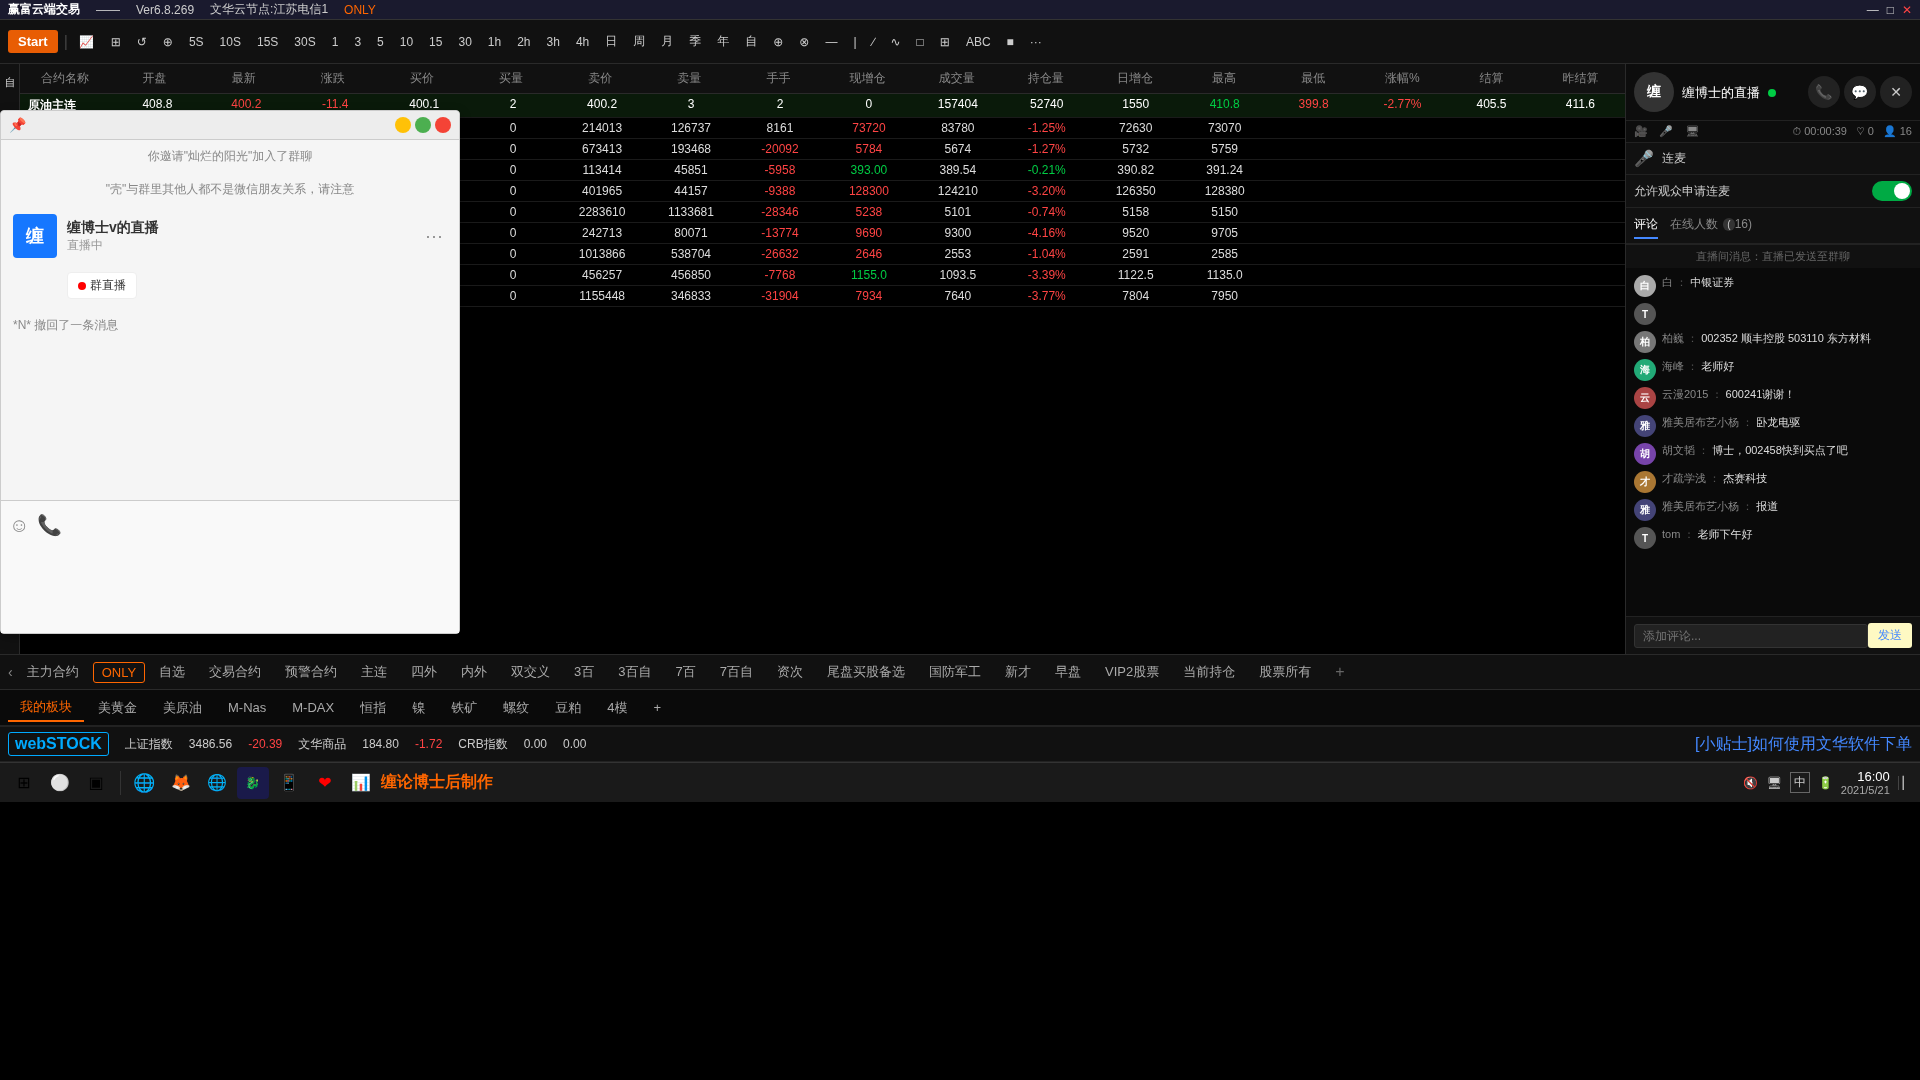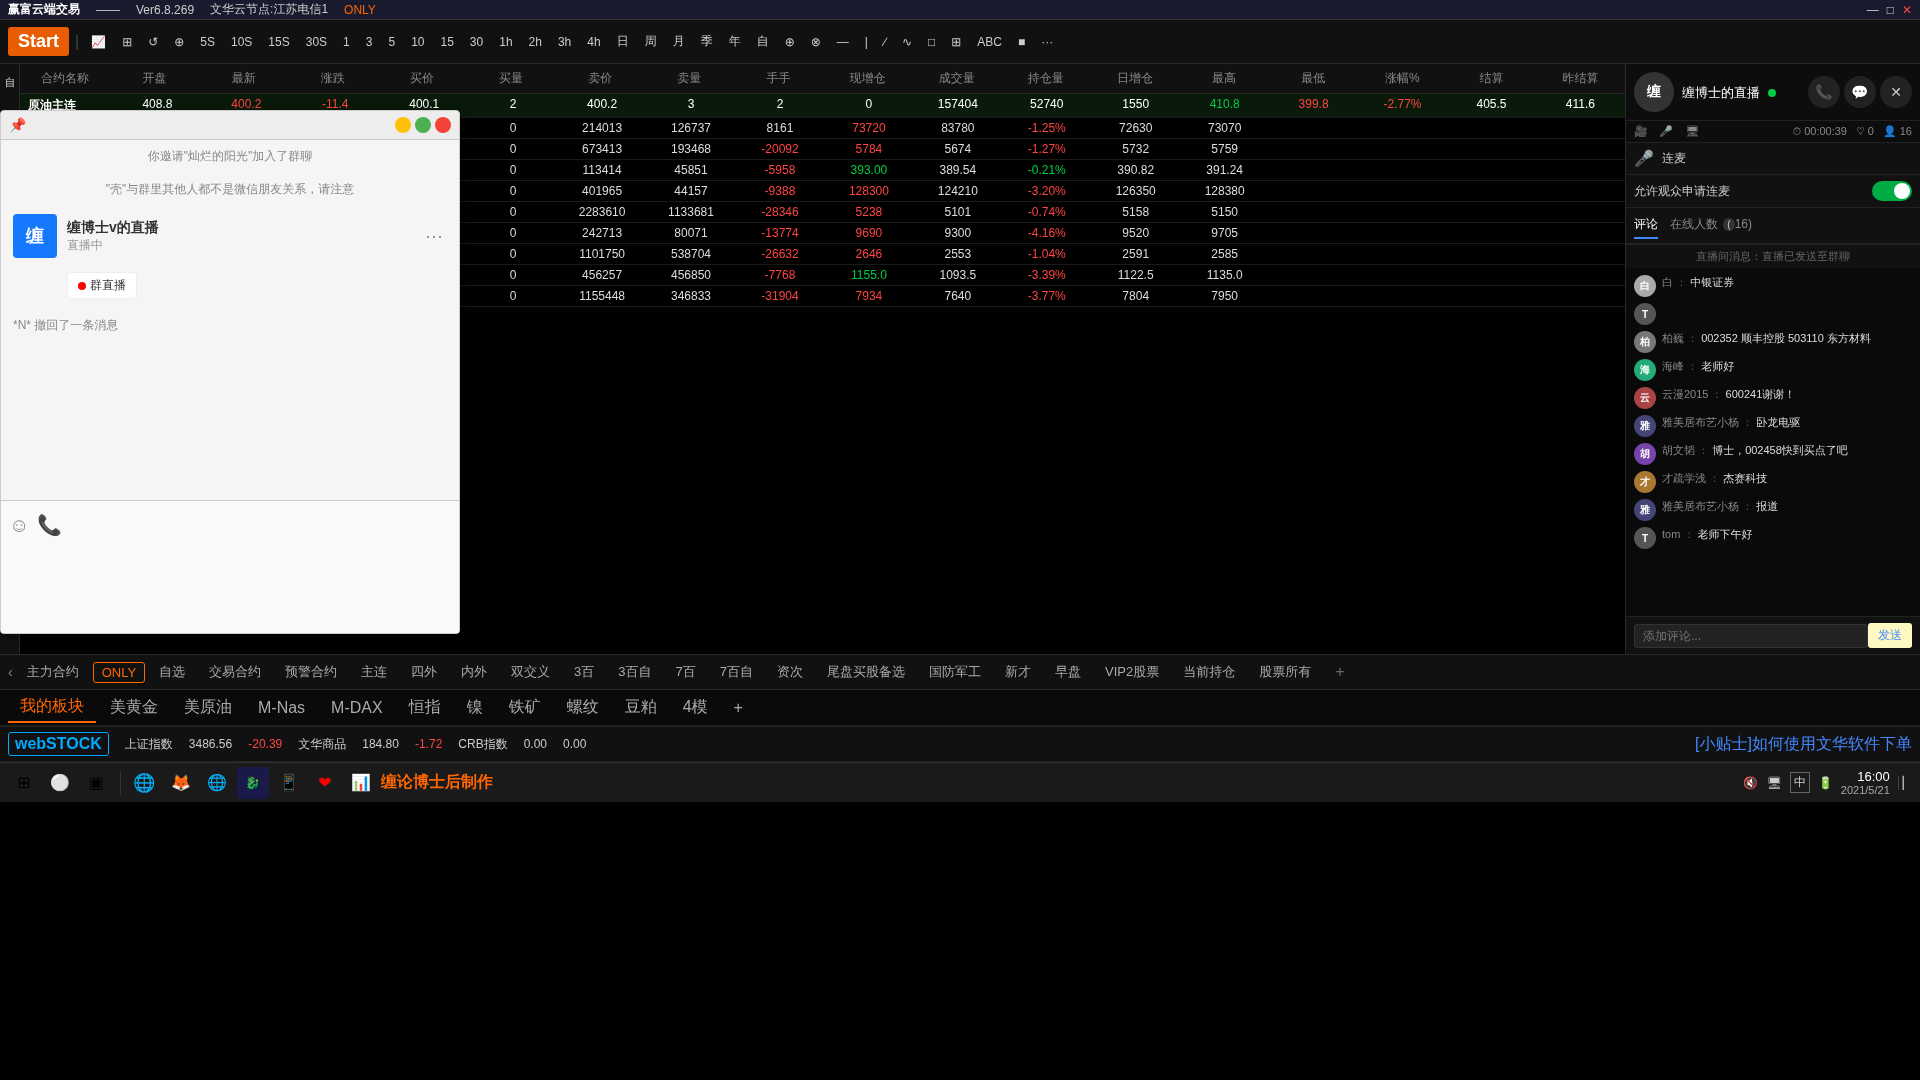--- a/index.html
+++ b/index.html
@@ -4,21 +4,21 @@
   <style>
     * { margin: 0; padding: 0; box-sizing: border-box; }
     body { width: 1920px; height: 1080px; background: #000; font-family: 'Microsoft YaHei', SimHei, sans-serif; overflow: hidden; position: relative; }
 
     
     .top-bar { width: 100%; height: 20px; background: #1a1a2e; display: flex; align-items: center; padding: 0 8px; font-size: 12px; color: #ccc; gap: 16px; border-bottom: 1px solid #333; }
 
     
     .toolbar { width: 100%; height: 44px; background: #111; display: flex; align-items: center; padding: 0 8px; gap: 4px; border-bottom: 1px solid #2a2a2a; }
     .toolbar-btn { color: #ccc; font-size: 12px; padding: 2px 6px; cursor: pointer; white-space: nowrap; border: none; background: transparent; }
-    .start-btn { background: #e85d04; color: #fff; padding: 4px 10px; border-radius: 3px; font-size: 18px; font-weight: bold; cursor: pointer; border: none; }
+    .start-btn { background: #e85d04; color: #fff; padding: 4px 10px; border-radius: 3px; font-size: 13px; font-weight: bold; cursor: pointer; border: none; }
     .toolbar-sep { color: #444; margin: 0 2px; }
 
     
     .trading-area { flex: 1; background: #000; overflow: hidden; }
 
     
     .table-header { display: flex; background: #111; border-bottom: 1px solid #2a2a2a; padding: 4px 0; }
     .th { color: #888; font-size: 12px; text-align: center; flex: 1; padding: 2px 4px; }
 
     
@@ -93,21 +93,21 @@
     .wechat-send-btn { background: #07c160; color: #fff; border: none; padding: 6px 20px; border-radius: 3px; cursor: pointer; font-size: 13px; }
 
     
     .bottom-tabs { height: 36px; background: #111; border-top: 1px solid #2a2a2a; border-bottom: 1px solid #2a2a2a; display: flex; align-items: center; padding: 0 8px; gap: 4px; overflow: hidden; }
     .bottom-tab { color: #aaa; font-size: 13px; padding: 4px 10px; cursor: pointer; white-space: nowrap; }
     .bottom-tab-active { color: #ff6600; border-bottom: 2px solid #ff6600; }
     .bottom-tab-add { color: #666; font-size: 16px; cursor: pointer; }
 
     
     .sub-tabs { height: 36px; background: #0a0a0a; display: flex; align-items: center; padding: 0 8px; gap: 2px; border-bottom: 1px solid #222; }
-    .sub-tab { color: #aaa; font-size: 16px; padding: 4px 12px; cursor: pointer; white-space: nowrap; }
+    .sub-tab { color: #aaa; font-size: 13px; padding: 4px 12px; cursor: pointer; white-space: nowrap; }
     .sub-tab-active { color: #ff6600; border-bottom: 2px solid #ff6600; }
     .sub-tab-only { color: #ff6600; border: 1px solid #ff6600; border-radius: 3px; padding: 2px 8px; }
 
     
     .taskbar { height: 40px; background: #1a1a1a; display: flex; align-items: center; padding: 0 8px; gap: 4px; border-top: 1px solid #333; }
     .taskbar-icon { width: 32px; height: 32px; display: flex; align-items: center; justify-content: center; cursor: pointer; border-radius: 4px; font-size: 16px; }
     .taskbar-sep { width: 1px; height: 24px; background: #333; margin: 0 4px; }
     .taskbar-center { flex: 1; }
     .taskbar-center-text { color: #ff6600; font-size: 16px; font-weight: bold; }
     .taskbar-right { margin-left: auto; display: flex; align-items: center; gap: 8px; font-size: 12px; color: #ccc; }
@@ -346,21 +346,21 @@
       <div class="td"></div>
       <div class="td"></div>
     </div>
     <div class="table-row">
       <div class="td td-name" style="min-width:90px;"></div>
       <div class="td"></div>
       <div class="td td-red">2558</div>
       <div class="td">381</div>
       <div class="td">17</div>
       <div class="td">0</div>
-      <div class="td">1101750</div>
+      <div class="td">1013866</div>
       <div class="td">538704</div>
       <div class="td td-red">-26632</div>
       <div class="td td-red">2646</div>
       <div class="td">2553</div>
       <div class="td td-red">-1.04%</div>
       <div class="td">2591</div>
       <div class="td">2585</div>
       <div class="td"></div>
       <div class="td"></div>
       <div class="td"></div>

